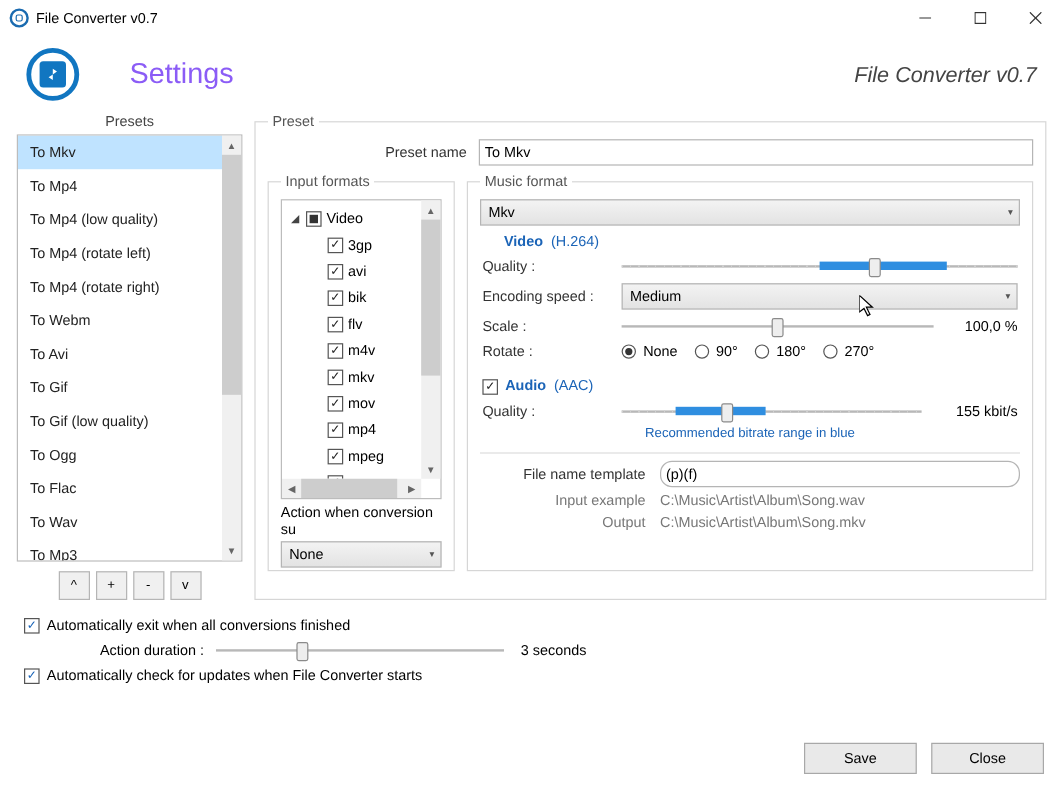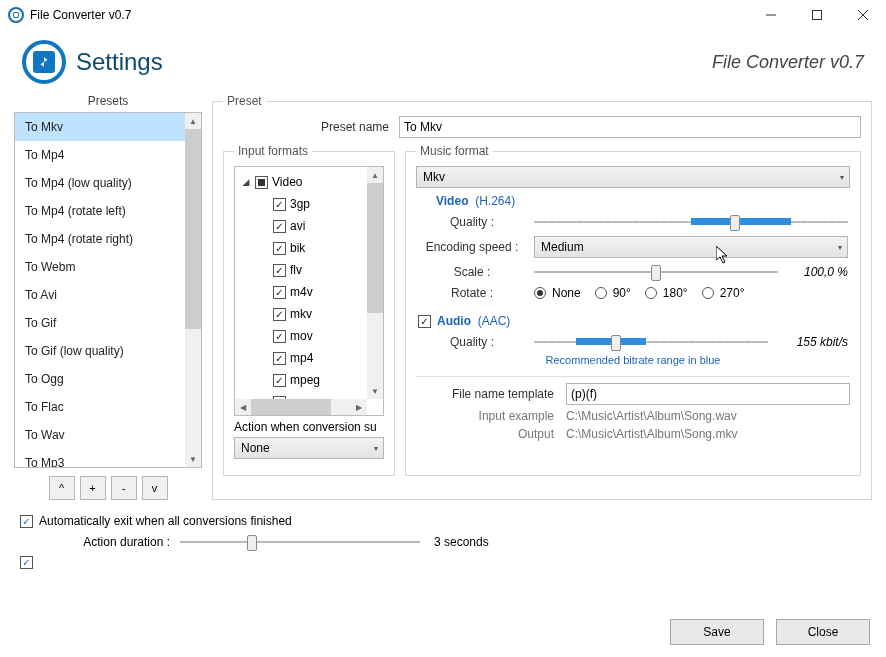--- a/index.html
+++ b/index.html
@@ -8,21 +8,21 @@
 .titlebar .ico{width:16px;height:16px;border:2px solid #1a6bb0;border-radius:50%;position:relative;margin-right:6px;}
 .titlebar .ico::after{content:"";position:absolute;inset:3px;border:1.5px solid #1a6bb0;border-radius:2px;}
 .titlebar .title{flex:0 0 auto;}
 .titlebar .spacer{flex:1;}
 .winbtn{width:46px;height:30px;display:flex;align-items:center;justify-content:center;}
 .winbtn svg{width:10px;height:10px;stroke:#333;stroke-width:1;}
 .header{display:flex;align-items:center;padding:10px 22px 6px 22px;}
 .logo{width:44px;height:44px;border:4px solid #1176c1;border-radius:50%;display:flex;align-items:center;justify-content:center;margin-right:10px;background:#fff;}
 .logo-inner{width:22px;height:22px;background:#1176c1;border-radius:3px;display:flex;align-items:center;justify-content:center;}
 .logo-inner svg{width:14px;height:14px;fill:#fff;}
-.page-title{font-size:24px;font-weight:300;color:#0c4a6e;}
+.page-title{font-size:24px;font-weight:300;color:#8b5cf6;margin-left:32px;}
 .brand{margin-left:auto;font-style:italic;font-size:18px;color:#444;}
 .content{display:flex;padding:4px 14px 0 14px;gap:10px;}
 
 .col-presets{width:188px;}
 .lbl-center{text-align:center;color:#444;margin-bottom:4px;}
 .listbox{border:1px solid #bcbcbc;height:356px;position:relative;}
 .list-inner{position:absolute;left:0;top:0;right:16px;bottom:0;overflow:hidden;}
 .sb{position:absolute;right:0;top:0;bottom:0;width:16px;background:#f0f0f0;display:flex;flex-direction:column;}
 .sb-arrow{height:16px;display:flex;align-items:center;justify-content:center;color:#666;font-size:8px;}
 .sb-thumb{background:#cdcdcd;}
@@ -34,47 +34,47 @@
 fieldset{border:1px solid #d6d6d6;padding:8px 10px 10px;}
 legend{color:#555;padding:0 4px;}
 .col-preset{flex:1;}
 .row{display:flex;align-items:center;margin-bottom:6px;}
 .row .rlabel{text-align:right;padding-right:10px;color:#333;}
 input[type=text],select.combo,.combo{height:22px;border:1px solid #b5b5b5;padding:0 4px;background:#fff;}
 .combo{appearance:none;background:#e9e9e9 linear-gradient(#f3f3f3,#e3e3e3);position:relative;}
 .combo-wrap{position:relative;flex:1;}
 .combo-wrap .arrow{position:absolute;right:6px;top:50%;transform:translateY(-50%);font-size:8px;color:#555;pointer-events:none;}
 .preset-body{display:flex;gap:10px;margin-top:6px;}
-.inputformats{width:172px;}
+.inputformats{width:156px;}
 .tree{border:1px solid #bcbcbc;height:298px;position:relative;}
 .tree-inner{position:absolute;left:0;top:0;right:16px;bottom:16px;overflow:hidden;padding:4px 0 0 6px;}
 .tree-sb-v{position:absolute;right:0;top:0;bottom:16px;width:16px;background:#f0f0f0;display:flex;flex-direction:column;}
 .tree-sb-h{position:absolute;left:0;right:16px;bottom:0;height:16px;background:#f0f0f0;display:flex;}
 .tree-row{display:flex;align-items:center;height:22px;gap:4px;}
 .tree-row.cat{font-weight:400;}
 .tri{width:10px;display:inline-block;text-align:center;font-size:9px;color:#444;}
 .cb{width:13px;height:13px;border:1px solid #555;display:inline-flex;align-items:center;justify-content:center;font-size:10px;color:#222;background:#fff;}
 .cb.checked::after{content:"✓";}
 .cb.square::after{content:"";display:block;width:7px;height:7px;background:#333;}
 .action-row{margin-top:4px;}
 .outfmt{flex:1;}
 .sect-title{color:#1b64b7;font-weight:600;}
 .codec{color:#1b64b7;}
 .out-group{padding:6px 2px 4px 2px;}
 .out-row{display:flex;align-items:center;margin:4px 0;}
-.out-row .olabel{width:116px;text-align:center;padding-right:8px;color:#333;}
+.out-row .olabel{width:116px;text-align:left;padding-right:8px;color:#333;}
 .slider{flex:1;height:20px;position:relative;}
 .track{
   position:absolute;left:0;right:0;top:9px;height:2px;
   background:repeating-linear-gradient(to right,#cfcfcf 0,#cfcfcf 1px,transparent 1px,transparent 7px),#b8b8b8;
 }
 .track.smooth{background:#b8b8b8;}
 .range-blue{position:absolute;top:6px;height:7px;background:#2f8ee0;}
 .thumb{position:absolute;top:3px;width:10px;height:16px;background:#eee;border:1px solid #8a8a8a;border-radius:2px;transform:translateX(-50%);}
-.pct{width:70px;text-align:right;padding-left:10px;font-style:italic;}
+.pct{width:70px;text-align:right;padding-left:10px;}
 .radio{width:12px;height:12px;border:1px solid #555;border-radius:50%;display:inline-flex;align-items:center;justify-content:center;margin-right:3px;}
 .radio.checked::after{content:"";width:6px;height:6px;background:#333;border-radius:50%;}
 .rg{display:flex;align-items:center;gap:14px;}
 .rg label{display:flex;align-items:center;gap:3px;}
 .hint{color:#1b64b7;text-align:center;font-size:11px;margin-top:-2px;}
 .hr{height:1px;background:#ddd;margin:6px 0;}
 .fnrow{display:flex;align-items:center;margin:4px 0;}
 .fnrow .olabel{width:150px;text-align:right;padding-right:12px;color:#333;}
 .fnrow .subv{color:#777;font-size:12px;}
 .bottom{padding:10px 20px 0 20px;}
@@ -314,21 +314,21 @@
               </div>
               <div class="pct" style="width:80px">155 kbit/s</div>
             </div>
             <div class="hint">Recommended bitrate range in blue</div>
           </div>
 
           <div class="hr"></div>
 
           <div class="fnrow">
             <div class="olabel">File name template</div>
-            <input type="text" style="flex: 1 1 0%;" value="(p)(f)">
+            <input type="text" style="flex: 1 1 0%; border-radius: 10px;" value="(p)(f)">
           </div>
           <div class="fnrow">
             <div class="olabel subv">Input example</div>
             <div class="subv">C:\Music\Artist\Album\Song.wav</div>
           </div>
           <div class="fnrow">
             <div class="olabel subv">Output</div>
             <div class="subv">C:\Music\Artist\Album\Song.mkv</div>
           </div>
         </fieldset>
@@ -345,20 +345,21 @@
   <div class="brow" style="padding-left:40px;">
     <span style="width:120px;text-align:right;padding-right:10px">Action duration :</span>
     <div class="slider" style="width:240px;flex:none">
       <div class="track smooth"></div>
       <div class="thumb" style="left:30%"></div>
     </div>
     <span style="padding-left:14px">3 seconds</span>
   </div>
   <div class="brow">
     <span class="chk checked"></span>
+    <span>Automatically check for updates when File Converter starts</span>
   </div>
 </div>
 
 <div class="footer">
   <div class="btn">Save</div>
   <div class="btn">Close</div>
 </div>
 
 <svg class="cursor" style="left:716px;top:246px" width="16" height="20" viewBox="0 0 16 20">
     <path d="M0 0 L0 14 L4 11 L7 17 L9 16 L6 10 L11 10 Z" fill="#fff" stroke="#000" stroke-width="1"></path>

